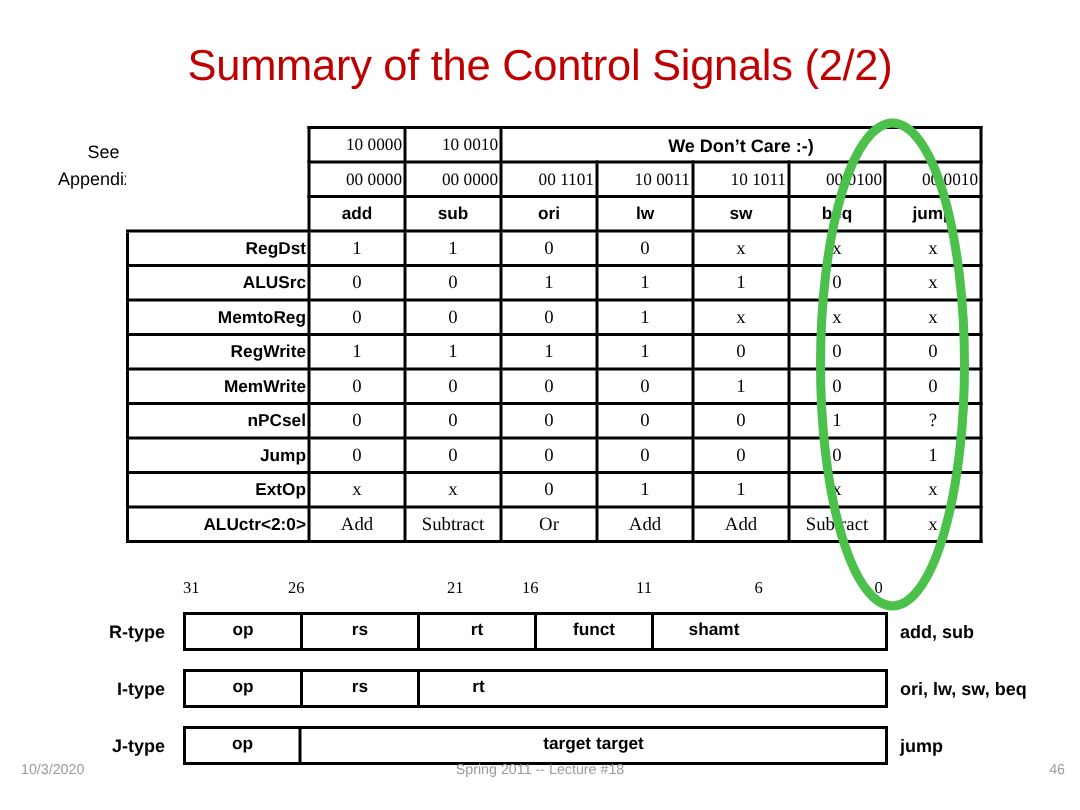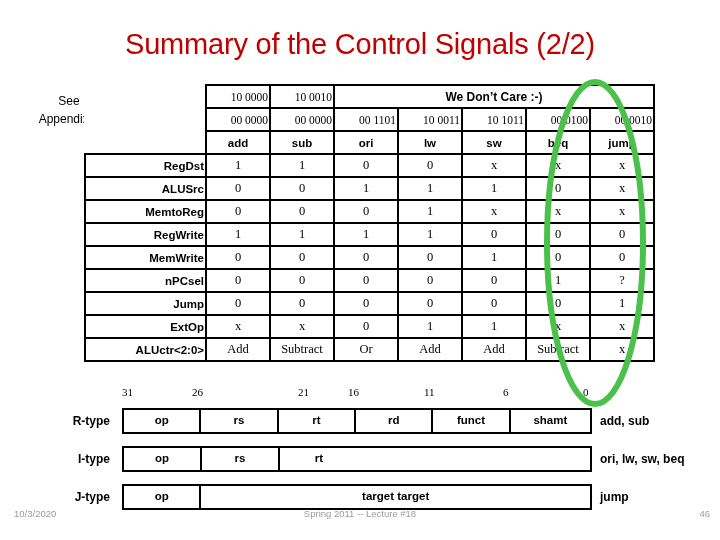--- a/index.html
+++ b/index.html
@@ -367,21 +367,20 @@
     <span class="bitnum" style="left:503px;">6</span>
     <span class="bitnum" style="left:583px;">0</span>
   </div>
 
   <div class="fmt-row" style="top:22px;">
     <div class="fmt-label">R-type</div>
     <div class="fmt-bar">
       <div class="fmt-field" style="width:78px;">op</div>
       <div class="fmt-field" style="width:78px;">rs</div>
       <div class="fmt-field" style="width:78px;">rt</div>
-      <div class="fmt-field" style="width:78px;">rd</div>
       <div class="fmt-field" style="width:78px;">funct</div>
       <div class="fmt-field" style="width:80px;">shamt</div>
     </div>
     <div class="fmt-note">add, sub</div>
   </div>
 
   <div class="fmt-row" style="top:60px;padding-left:35px;">
     <div class="fmt-label">I-type</div>
     <div class="fmt-bar">
       <div class="fmt-field" style="width:78px;">op</div>

